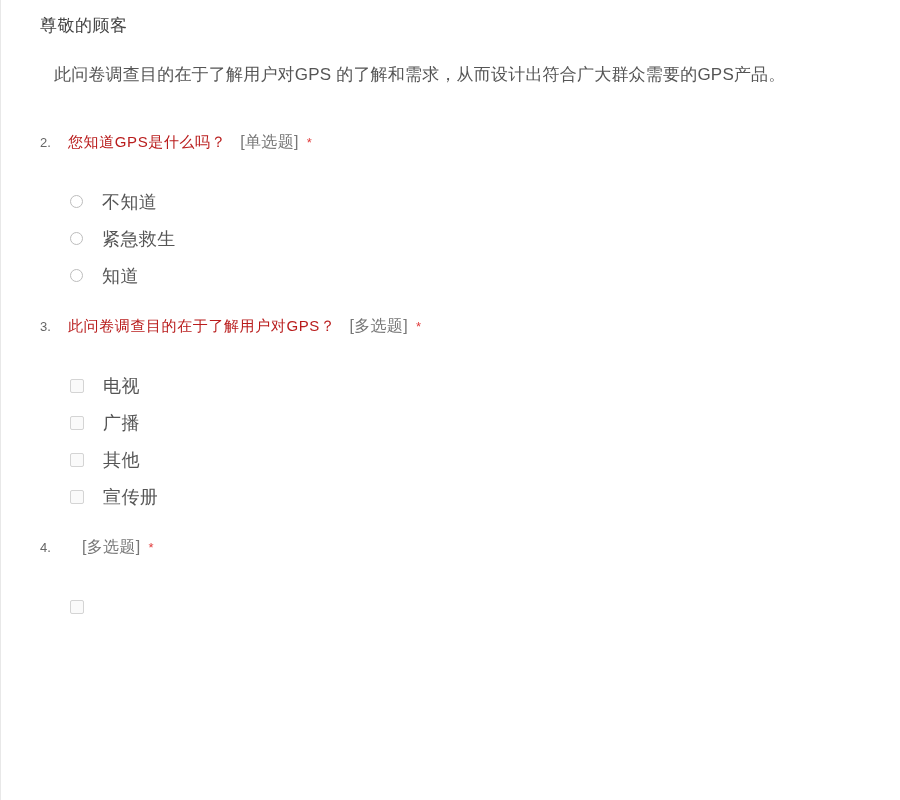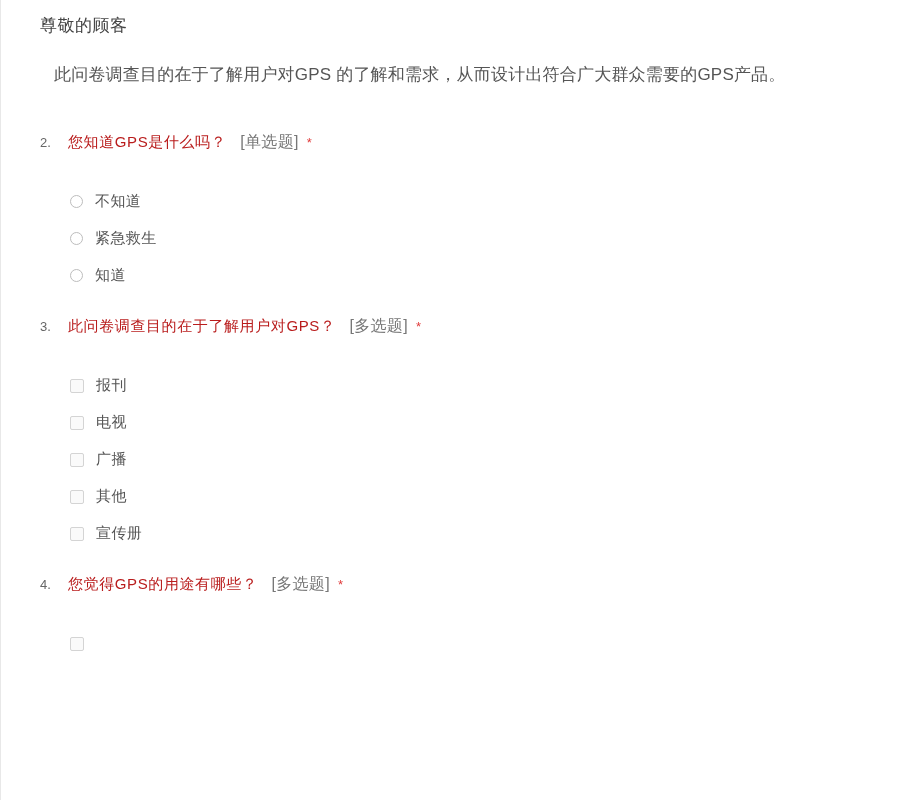--- a/index.html
+++ b/index.html
@@ -104,22 +104,22 @@
   .check-box {
     width: 14px;
     height: 14px;
     border: 1px solid #d4d4d4;
     border-radius: 2px;
     box-sizing: border-box;
     flex: 0 0 14px;
     background: #fafafa;
   }
   .opt-label {
-    margin-left: 12px;
-    font-size: 15px;
+    margin-left: 19px;
+    font-size: 18px;
     color: #555555;
     letter-spacing: 0.4px;
     text-align: center;
   }
 </style>
 </head>
 <body>
 
 <div class="page">
   <div class="edge-left"></div>
@@ -155,44 +155,39 @@
       <div class="question">
         <div class="q-head">
           <span class="q-index">3.</span>
           <span class="q-title">此问卷调查目的在于了解用户对GPS？</span>
           <span class="q-type">[多选题]</span>
           <span class="q-required">*</span>
         </div>
         <div class="options">
           <div class="option">
             <span class="check-box"></span>
-            <span class="opt-label">报刊</span>
-          </div>
-          <div class="option">
-            <span class="check-box"></span>
             <span class="opt-label">电视</span>
           </div>
           <div class="option">
             <span class="check-box"></span>
             <span class="opt-label">广播</span>
           </div>
           <div class="option">
             <span class="check-box"></span>
             <span class="opt-label">其他</span>
           </div>
           <div class="option">
             <span class="check-box"></span>
             <span class="opt-label">宣传册</span>
           </div>
         </div>
       </div>
       <div class="question">
         <div class="q-head">
           <span class="q-index">4.</span>
-          <span class="q-title">您觉得GPS的用途有哪些？</span>
           <span class="q-type">[多选题]</span>
           <span class="q-required">*</span>
         </div>
         <div class="options">
           <div class="option">
             <span class="check-box"></span>
             <span class="opt-label"></span>
           </div>
         </div>
       </div>

